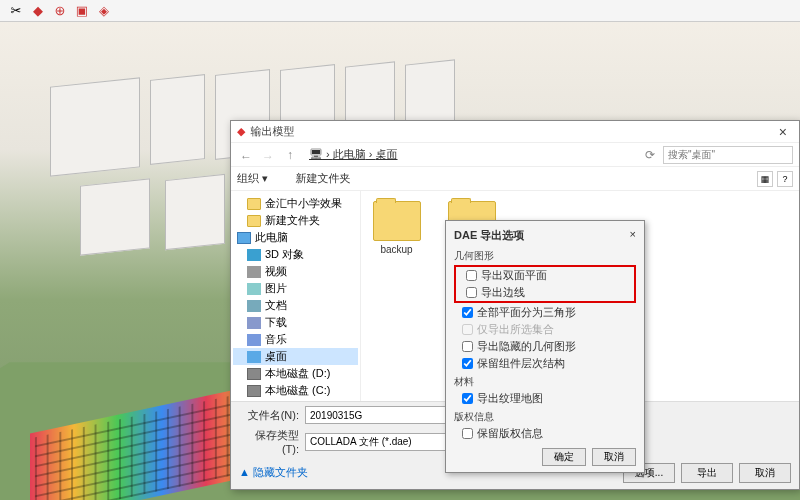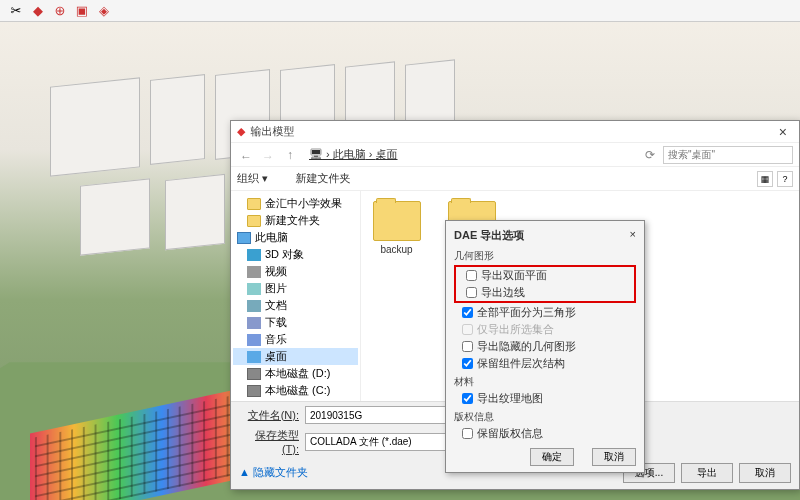--- a/index.html
+++ b/index.html
@@ -55,35 +55,35 @@
 .indent1 { padding-left: 14px; }
 
 .file-area { flex: 1; background: #fff; padding: 10px 8px; display: flex; align-items: flex-start; gap: 20px; }
 .file-item { width: 55px; text-align: center; cursor: pointer; }
 .file-icon { width: 48px; height: 40px; background: #f7d774; border: 1px solid #d4af37; border-radius: 2px; margin: 0 auto 3px; position: relative; }
 .file-icon::before { content: ""; position: absolute; top: -4px; left: 2px; width: 18px; height: 4px; background: #f7d774; border: 1px solid #d4af37; border-bottom: none; border-radius: 2px 2px 0 0; }
 .file-label { font-size: 10px; color: #333; word-break: break-all; }
 
 .bottom-area { border-top: 1px solid #ddd; background: #f0f0f0; padding: 4px 8px; display: flex; flex-direction: column; gap: 4px; }
 .form-row { display: flex; align-items: center; gap: 6px; }
-.form-row label { width: 60px; text-align: right; color: #333; text-decoration: underline; }
+.form-row label { width: 60px; text-align: right; color: #333; }
 .form-row input, .form-row select { flex: 1; height: 18px; border: 1px solid #aaa; background: #fff; font-size: 10px; padding: 0 4px; max-width: 280px; }
 .hide-folders { color: #0066cc; cursor: pointer; padding: 2px 0; }
 .btn-row { display: flex; justify-content: flex-end; gap: 6px; padding: 4px 0 2px; }
 .btn { min-width: 52px; height: 20px; border: 1px solid #999; background: #e9e9e9; cursor: pointer; font-size: 10px; padding: 0 8px; }
 
 .options-dialog { position: absolute; top: 220px; left: 445px; width: 200px; background: #f4f4f4; border: 1px solid #888; box-shadow: 2px 2px 6px rgba(0,0,0,.3); padding: 4px 8px 6px; z-index: 20; }
 .opt-title { font-weight: bold; color: #333; padding: 3px 0; display: flex; justify-content: space-between; }
 .opt-title .x { cursor: pointer; font-weight: normal; }
 .opt-section { color: #444; font-weight: normal; padding: 3px 0 1px; font-size: 10px; }
 .opt-row { display: flex; align-items: center; gap: 4px; padding: 1px 0 1px 8px; font-size: 10px; color: #333; }
 .opt-row input[type=checkbox] { width: 11px; height: 11px; }
 .opt-row.dim { color: #aaa; }
 .highlight { border: 2px solid #d00; padding: 0 2px; margin: 1px 0; }
-.opt-btns { display: flex; justify-content: flex-end; gap: 18px; padding-top: 6px; }
+.opt-btns { display: flex; justify-content: flex-end; gap: 6px; padding-top: 6px; }
 .opt-btns .btn { min-width: 44px; height: 18px; }
 </style>
 </head>
 <body>
 
 <div class="toolbar">
   <span class="tool-icon">✂</span>
   <span class="tool-icon" style="color:#c33">◆</span>
   <span class="tool-icon" style="color:#c33">⊕</span>
   <span class="tool-icon" style="color:#c33">▣</span>

